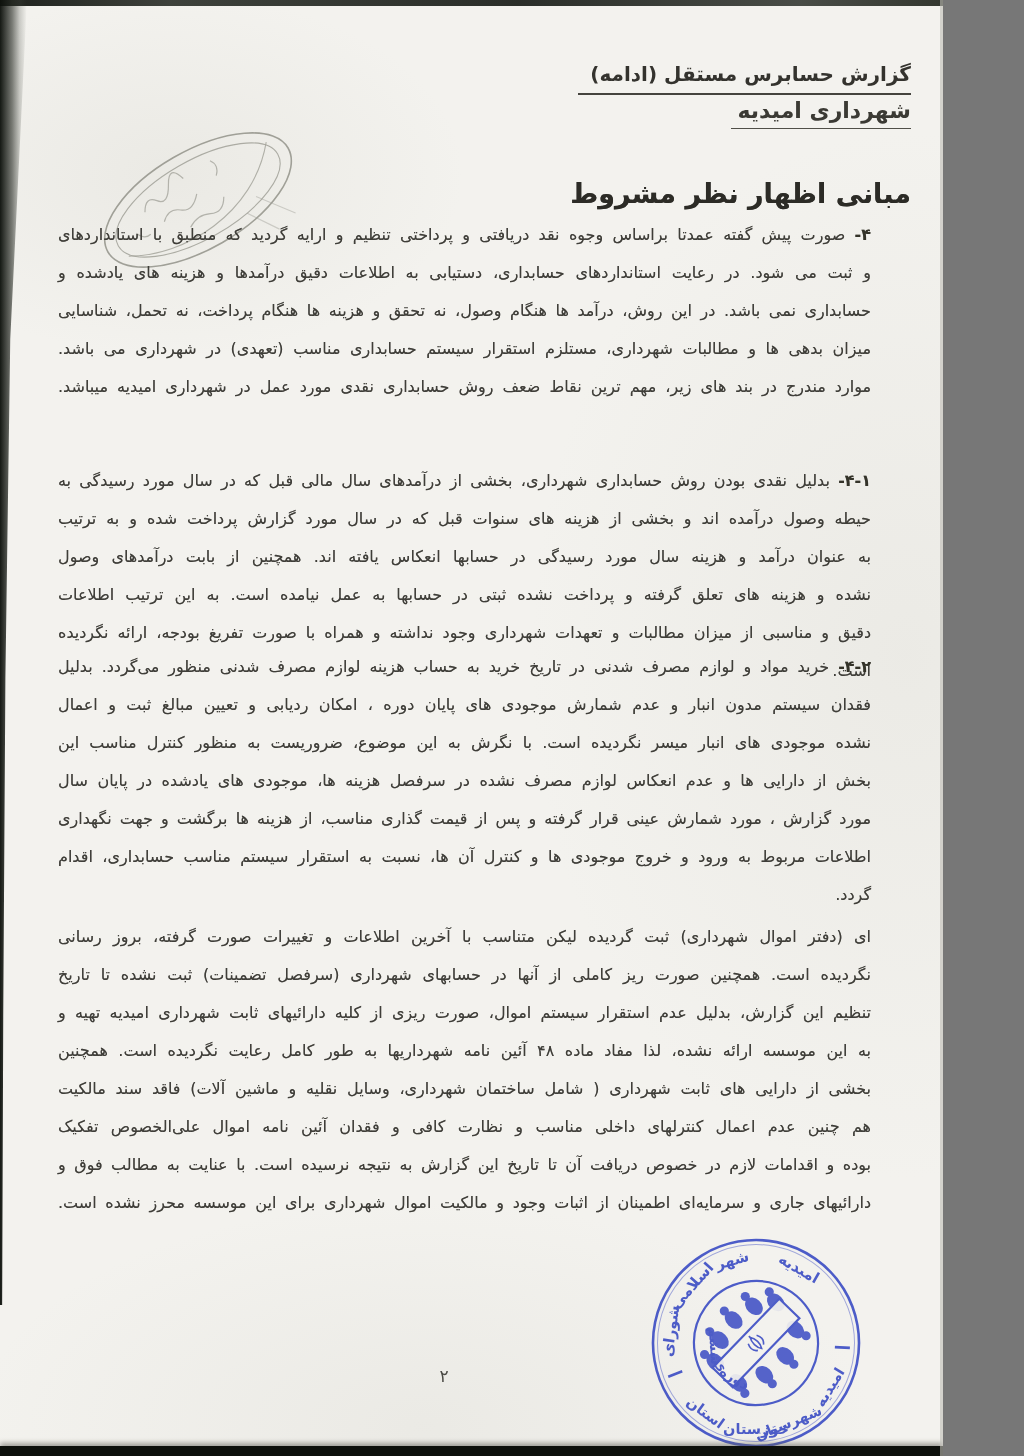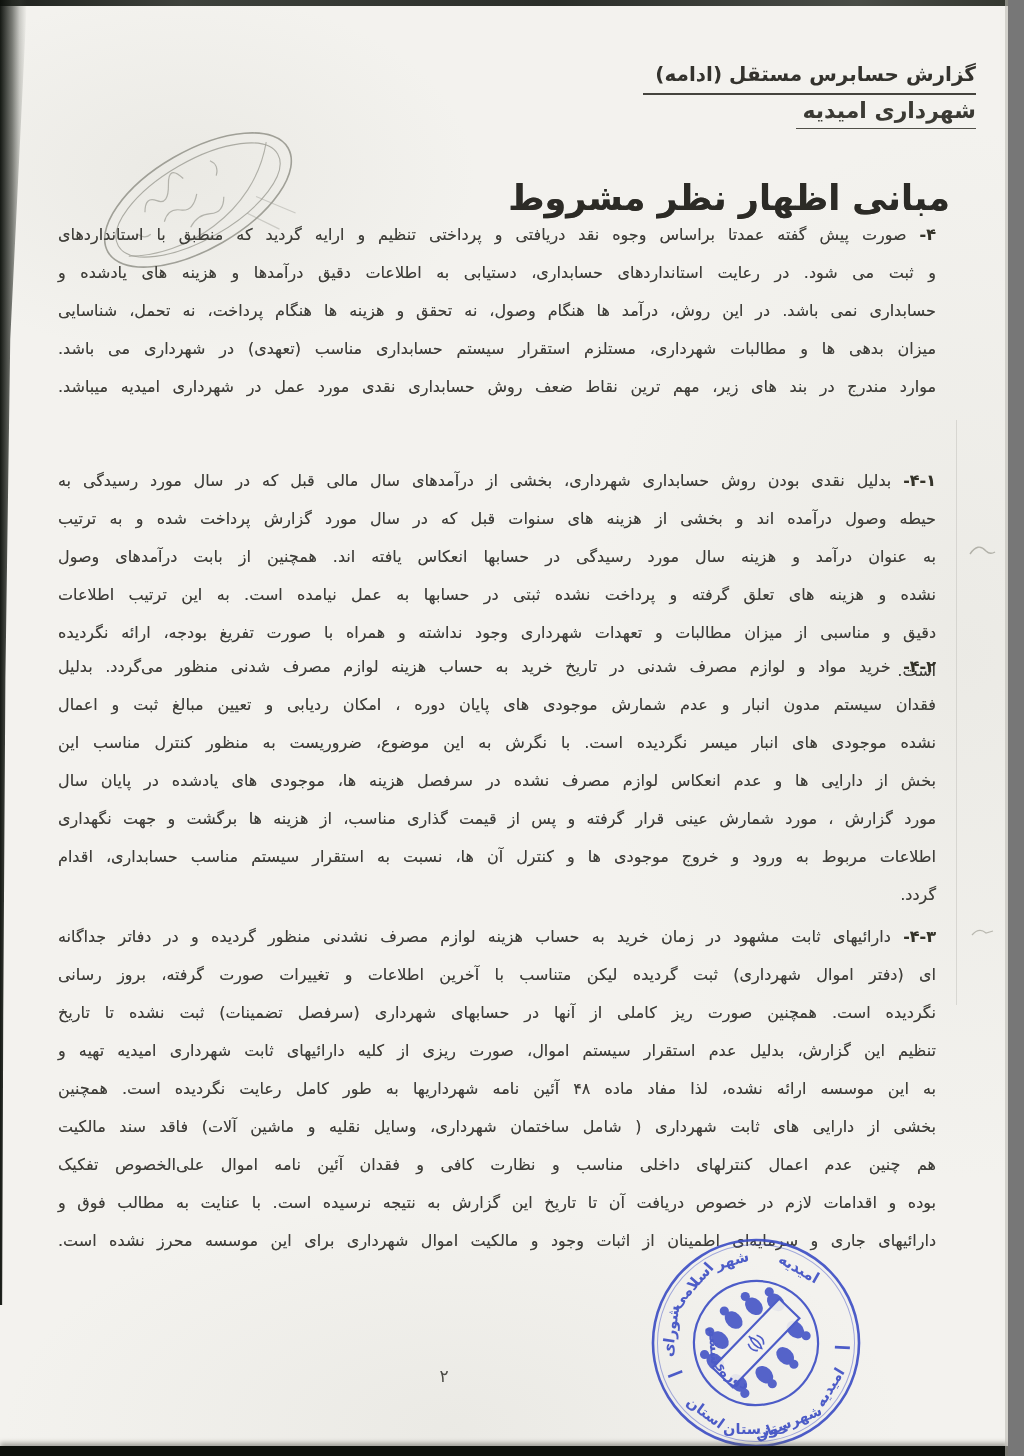--- a/index.html
+++ b/index.html
@@ -1,42 +1,43 @@
 <!DOCTYPE html>
 <html lang="fa"><head>
 <meta charset="utf-8">
 <style>
   html,body{margin:0;padding:0;background:#777;}
   .page{
-    position:relative;width:1008px;height:1456px;overflow:hidden;
+    position:relative;width:899px;height:1456px;overflow:hidden;
     background:
       radial-gradient(ellipse 420px 260px at 18% 12%, rgba(215,214,206,.30), transparent 70%),
       radial-gradient(ellipse 500px 700px at 96% 45%, rgba(221,220,213,.35), transparent 75%),
       radial-gradient(ellipse 600px 300px at 45% 98%, rgba(210,209,201,.25), transparent 75%),
       #f3f2ee;
     font-family:"DejaVu Sans",sans-serif;
     direction:rtl;
     color:#3f3e39;
+    padding-left:44px;
   }
   
   .edge-left{position:absolute;left:0;top:0;width:27px;height:1305px;z-index:5;
     background:linear-gradient(to right,rgba(13,17,12,.97),rgba(40,44,37,.6) 45%,rgba(70,74,66,.25) 72%,transparent);
     clip-path:polygon(0 0,100% 0,38% 26%,20% 52%,12% 78%,8% 100%,0 100%);}
   .edge-top{position:absolute;left:0;top:0;width:100%;height:6px;z-index:5;
     background:linear-gradient(to right,#0c0f0b,#2e322c 18%,#191d18 55%,#3a3e38 85%,#23271f);opacity:.92;}
   .edge-bottom{position:absolute;left:0;bottom:0;width:100%;height:10px;z-index:5;background:#0d100c;
     box-shadow:0 -3px 5px rgba(95,95,88,.55);}
   .edge-right{position:absolute;right:0;top:0;width:3px;height:100%;background:rgba(190,189,182,.6);z-index:5;}
   .scanline-v{position:absolute;left:956px;top:420px;width:1px;height:585px;background:#cbcac4;opacity:.65;z-index:1;}
 
   .hdr-title{position:absolute;top:62px;right:32px;font-size:20px;font-weight:700;color:#34332e;
     border-bottom:2px solid #45443e;padding-bottom:7px;padding-left:12px;z-index:3;}
   .hdr-entity{position:absolute;top:98px;right:32px;font-size:22px;font-weight:700;color:#3b3a34;
     border-bottom:1.5px solid #504f48;padding-bottom:5px;padding-left:6px;z-index:3;}
-  .sec-heading{position:absolute;top:178px;right:58px;font-size:35px;font-weight:700;color:#2c2b26;z-index:3;
+  .sec-heading{position:absolute;top:178px;right:32px;font-size:27px;font-weight:700;color:#2c2b26;z-index:3;
     letter-spacing:.5px;text-shadow:0 0 .6px rgba(44,43,38,.7);}
 
   .para{position:absolute;right:72px;left:58px;font-size:16px;line-height:38px;z-index:3;
     text-shadow:0 0 .45px rgba(63,62,57,.55);}
   .para-0{top:216px;} .para-1{top:422px;margin-top:40px;} .para-2{top:648px;} .para-3{top:918px;}
   .para .line{text-align:justify;text-align-last:justify;white-space:normal;}
   .para .line.short{text-align-last:auto;}
   .sec-label{direction:ltr;unicode-bidi:bidi-override;font-weight:700;letter-spacing:1.5px;color:#343329;}
 
   .page-num{position:absolute;top:1366px;left:426px;width:36px;text-align:center;font-size:17px;color:#4a4944;z-index:3;}
@@ -97,21 +98,20 @@
       <div class="para para-2">
         <div class="line"><span class="sec-label">-۴-۲</span>&nbsp;<span>خرید مواد و لوازم مصرف شدنی در تاریخ خرید به حساب هزینه لوازم مصرف شدنی منظور می‌گردد. بدلیل</span></div>
         <div class="line">فقدان سیستم مدون انبار و عدم شمارش موجودی های پایان دوره ، امکان ردیابی و تعیین مبالغ ثبت و اعمال</div>
         <div class="line">نشده موجودی های انبار میسر نگردیده است. با نگرش به این موضوع، ضروریست به منظور کنترل مناسب این</div>
         <div class="line">بخش از دارایی ها و عدم انعکاس لوازم مصرف نشده در سرفصل هزینه ها، موجودی های یادشده در پایان سال</div>
         <div class="line">مورد گزارش ، مورد شمارش عینی قرار گرفته و پس از قیمت گذاری مناسب، از هزینه ها برگشت و جهت نگهداری</div>
         <div class="line">اطلاعات مربوط به ورود و خروج موجودی ها و کنترل آن ها، نسبت به استقرار سیستم مناسب حسابداری، اقدام</div>
         <div class="line short">گردد.</div>
       </div>
       <div class="para para-3">
-        <div class="line"><span class="sec-label">-۴-۳</span>&nbsp;<span>دارائیهای ثابت مشهود در زمان خرید به حساب هزینه لوازم مصرف نشدنی منظور گردیده و در دفاتر جداگانه</span></div>
         <div class="line">ای (دفتر اموال شهرداری) ثبت گردیده لیکن متناسب با آخرین اطلاعات و تغییرات صورت گرفته، بروز رسانی</div>
         <div class="line">نگردیده است. همچنین صورت ریز کاملی از آنها در حسابهای شهرداری (سرفصل تضمینات) ثبت نشده تا تاریخ</div>
         <div class="line">تنظیم این گزارش، بدلیل عدم استقرار سیستم اموال، صورت ریزی از کلیه دارائیهای ثابت شهرداری امیدیه تهیه و</div>
         <div class="line">به این موسسه ارائه نشده، لذا مفاد ماده ۴۸ آئین نامه شهرداریها به طور کامل رعایت نگردیده است. همچنین</div>
         <div class="line">بخشی از دارایی های ثابت شهرداری ( شامل ساختمان شهرداری، وسایل نقلیه و ماشین آلات) فاقد سند مالکیت</div>
         <div class="line">هم چنین عدم اعمال کنترلهای داخلی مناسب و نظارت کافی و فقدان آئین نامه اموال علی‌الخصوص تفکیک</div>
         <div class="line">بوده و اقدامات لازم در خصوص دریافت آن تا تاریخ این گزارش به نتیجه نرسیده است. با عنایت به مطالب فوق و</div>
         <div class="line">دارائیهای جاری و سرمایه‌ای اطمینان از اثبات وجود و مالکیت اموال شهرداری برای این موسسه محرز نشده است.</div>
       </div>
     </div>

